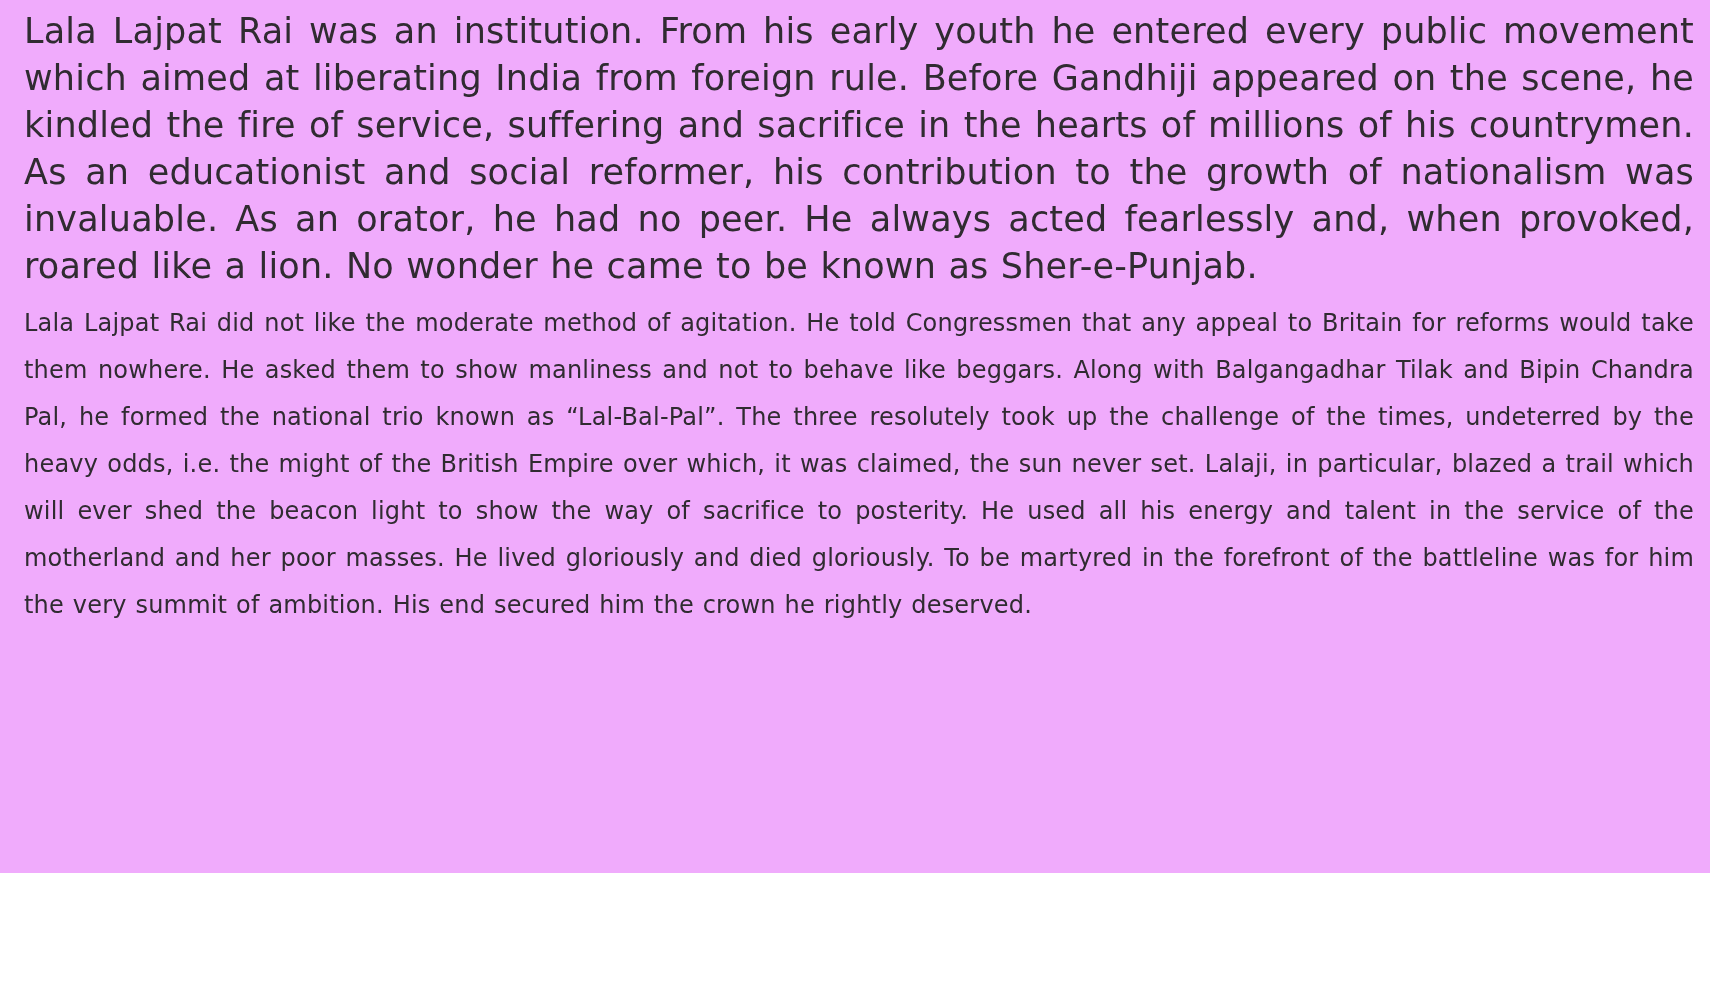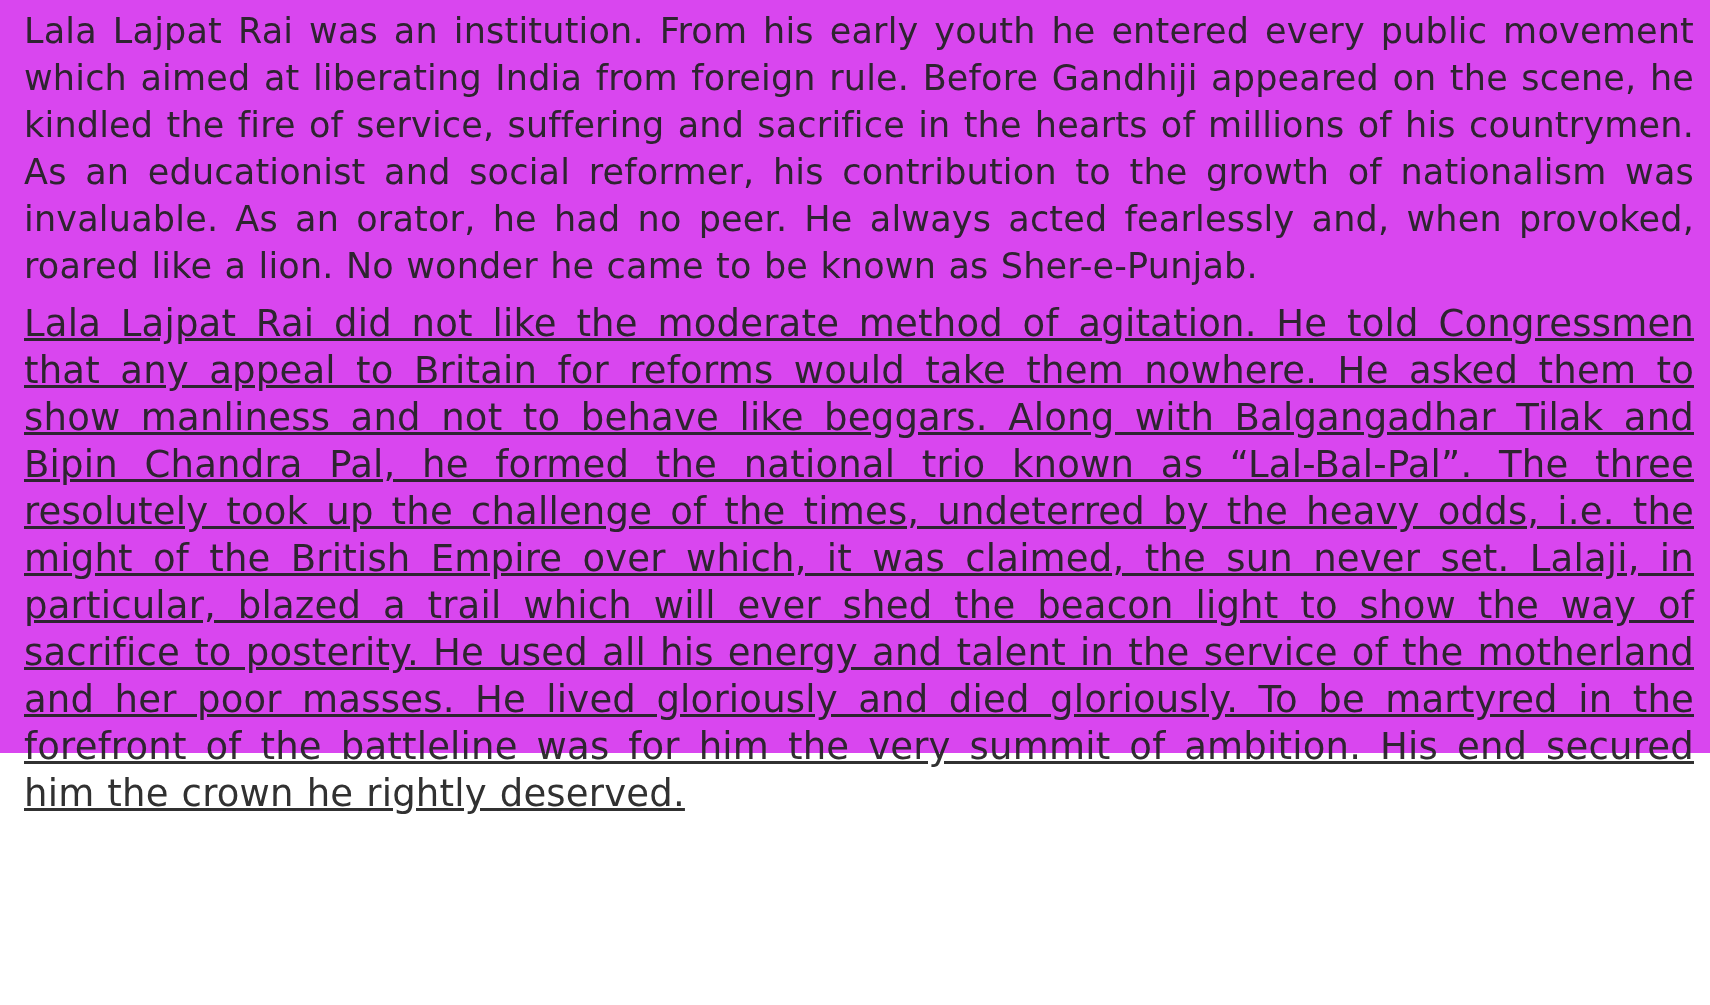--- a/index.html
+++ b/index.html
@@ -9,22 +9,22 @@
   }
   body {
     width: 1710px;
     height: 1005px;
     overflow: hidden;
     font-family: "DejaVu Sans", sans-serif;
   }
   .page {
     position: relative;
     width: 1710px;
-    height: 753px;
-    background: #d946ef;
+    height: 873px;
+    background: #f0abfc;
     padding: 13px;
     box-sizing: border-box;
   }
   .scan-body {
     position: absolute;
     left: 24px;
     top: 8px;
     width: 1670px;
   }
   .para {
@@ -45,23 +45,22 @@
   
   .scan-body {
     filter: contrast(1.05) brightness(1.0);
     opacity: 0.93;
   }
   .para.p1 {
     font-size: 35px;
     line-height: 47px;
   }
   .para.p2 {
-    font-size: 37px;
+    font-size: 24px;
     line-height: 47px;
-    text-decoration: underline;
   }
 </style>
 </head>
 <body>
 
 <div class="page">
   <div class="scan-body">
     <p class="para p1">Lala Lajpat Rai was an institution. From his early youth he entered every public movement which aimed at liberating India from foreign rule. Before Gandhiji appeared on the scene, he kindled the fire of service, suffering and sacrifice in the hearts of millions of his countrymen. As an educationist and social reformer, his contribution to the growth of nationalism was invaluable. As an orator, he had no peer. He always acted fearlessly and, when provoked, roared like a lion. No wonder he came to be known as Sher-e-Punjab.</p>
     <p class="para p2">Lala Lajpat Rai did not like the moderate method of agitation. He told Congressmen that any appeal to Britain for reforms would take them nowhere. He asked them to show manliness and not to behave like beggars. Along with Balgangadhar Tilak and Bipin Chandra Pal, he formed the national trio known as “Lal-Bal-Pal”. The three resolutely took up the challenge of the times, undeterred by the heavy odds, i.e. the might of the British Empire over which, it was claimed, the sun never set. Lalaji, in particular, blazed a trail which will ever shed the beacon light to show the way of sacrifice to posterity. He used all his energy and talent in the service of the motherland and her poor masses. He lived gloriously and died gloriously. To be martyred in the forefront of the battleline was for him the very summit of ambition. His end secured him the crown he rightly deserved.</p>
   </div>

